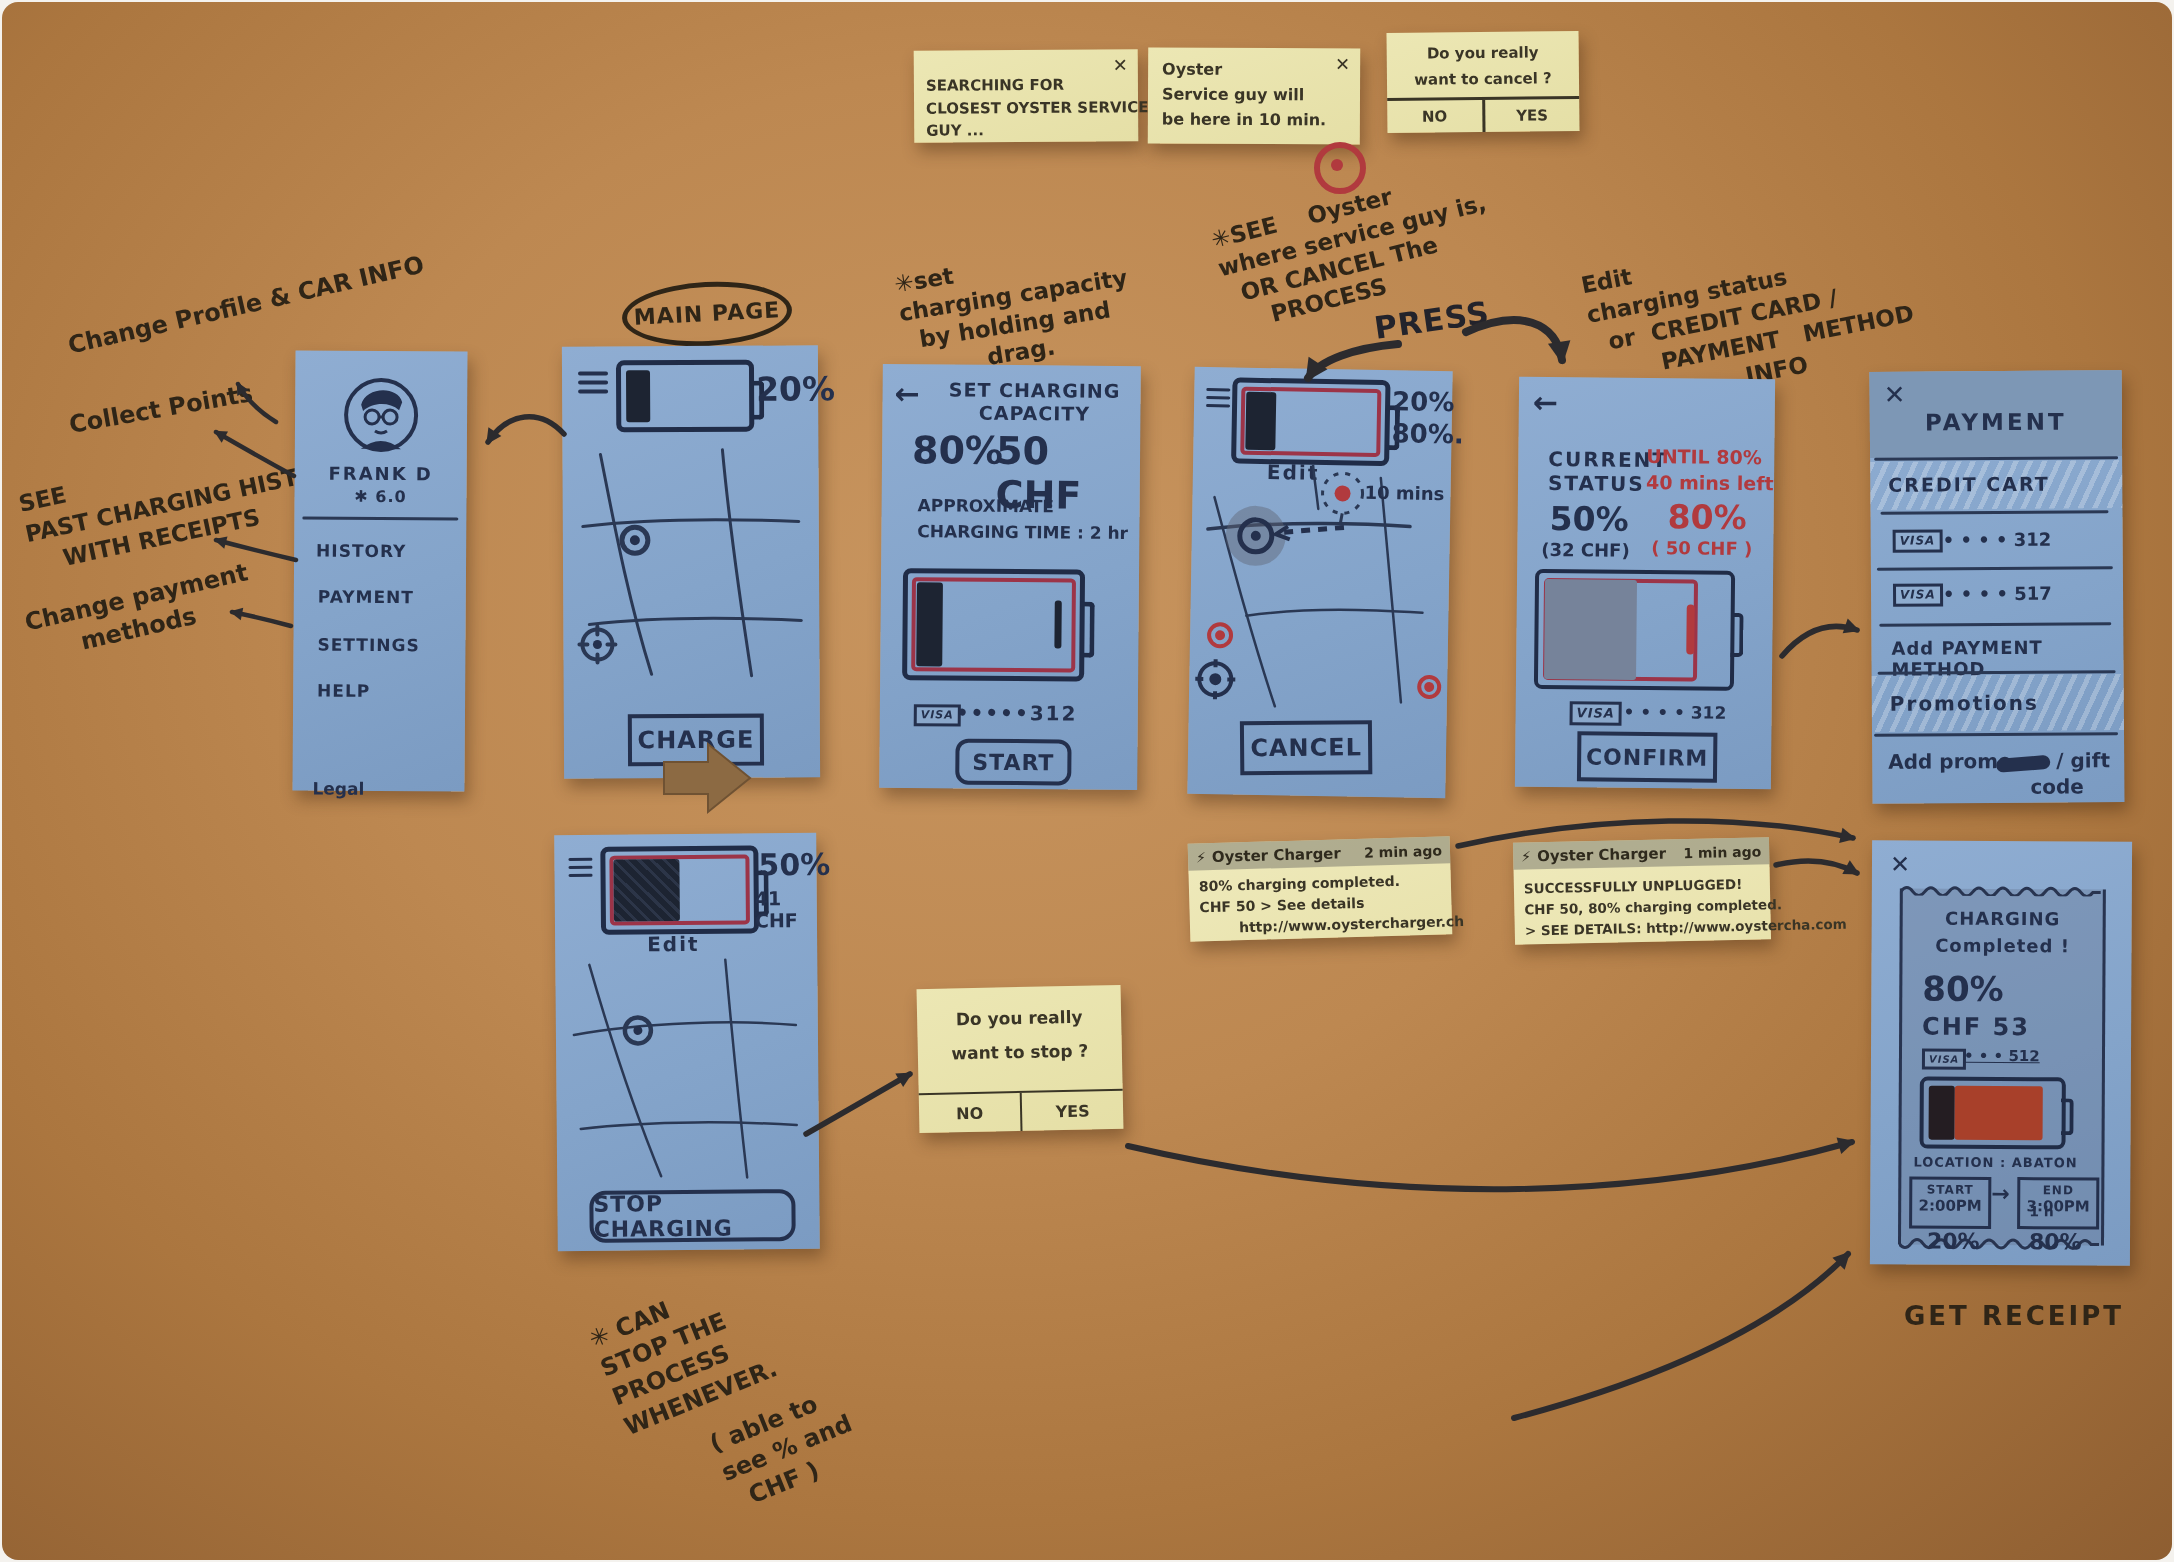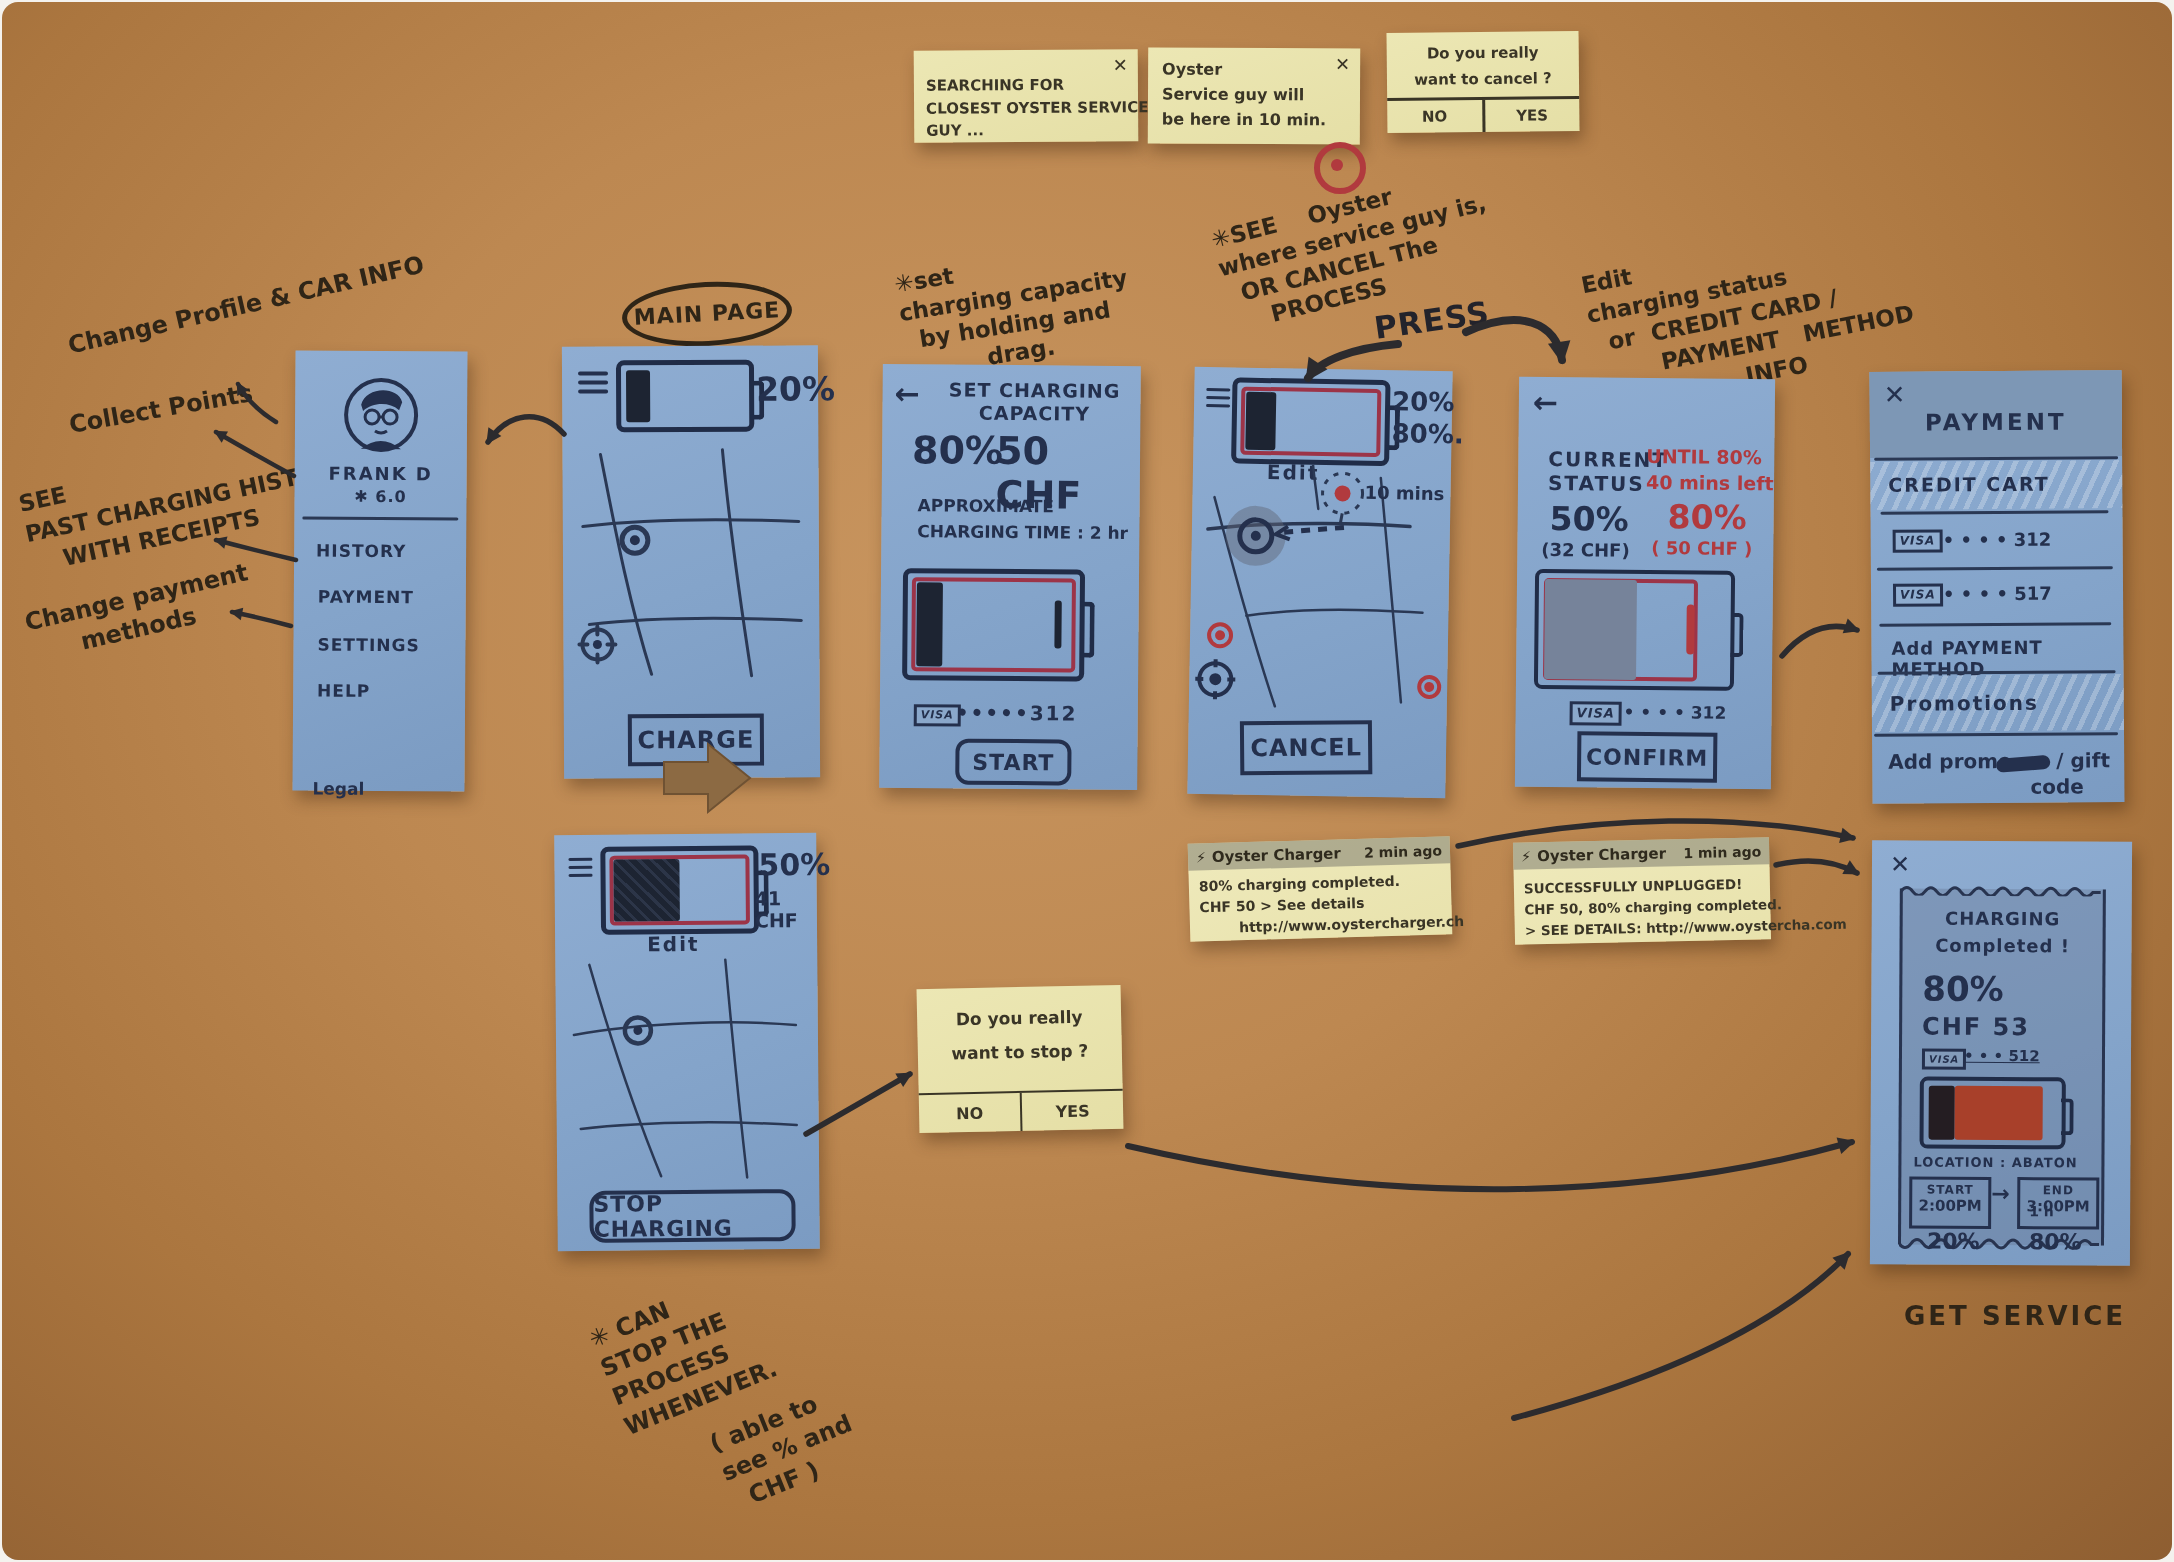--- a/index.html
+++ b/index.html
@@ -351,21 +351,21 @@
       <div class="abs ink" style="left:92px;top:314px;font-size:14px;margin-left:36px;">1 h</div>
       <div class="abs" style="left:116px;top:288px;width:76px;height:46px;border:3px solid #24304d;text-align:center;">
         <div class="ink" style="font-size:12px;margin-top:3px;letter-spacing:1px;">END</div>
         <div class="ink" style="font-size:15px;">3:00PM</div>
       </div>
       <div class="abs ink" style="left:26px;top:340px;font-size:22px;">20%</div>
       <div class="abs ink" style="left:128px;top:340px;font-size:22px;">80%</div>
     </div>
   </div>
 
-  <div class="abs hand" style="left:1902px;top:1298px;font-size:26px;letter-spacing:3px;">GET SERVICE</div>
+  <div class="abs hand" style="left:1902px;top:1298px;font-size:26px;letter-spacing:3px;">GET RECEIPT</div>
 
 
   <svg class="arrows" width="2174" height="1562" viewBox="0 0 2174 1562">
     <defs>
       <marker id="ah" viewBox="0 0 12 12" refX="9" refY="6" markerWidth="3.4" markerHeight="3.4" orient="auto">
         <path d="M1,1 L11,6 L1,11 Z" fill="#2c2b2e"></path>
       </marker>
     </defs>
     <g fill="none" stroke="#2c2b2e" stroke-linecap="round">
       <path d="M274,420 Q248,404 236,382" stroke-width="4.5" marker-end="url(#ah)"></path>

